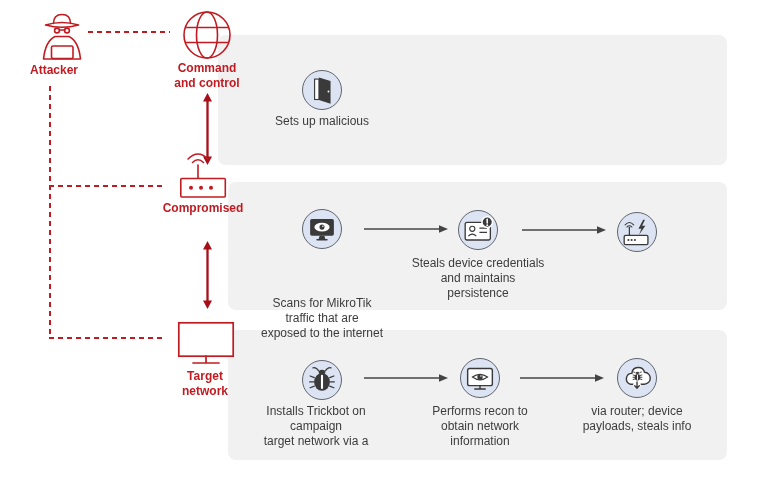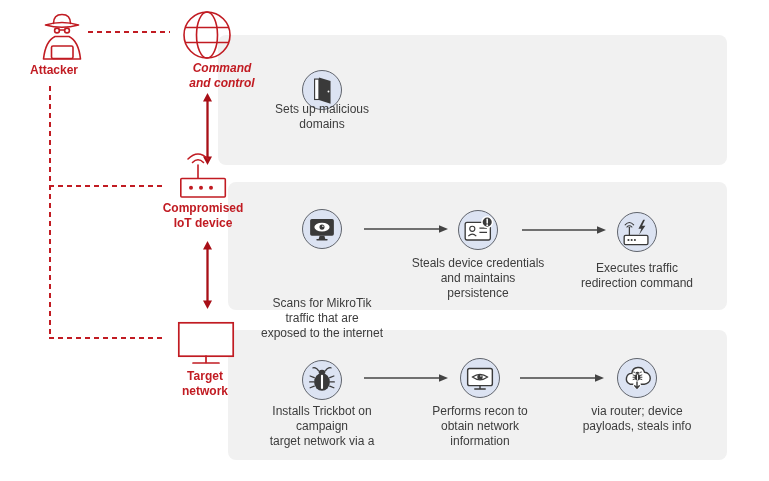--- a/index.html
+++ b/index.html
@@ -53,21 +53,21 @@
   </div>
 
   <svg class="abs red-ic" style="left:182px;top:10px;" width="50" height="50" viewBox="0 0 50 50">
     <g fill="none" stroke="currentColor" stroke-width="1.6">
       <circle cx="25" cy="25" r="23"></circle>
       <ellipse cx="25" cy="25" rx="10.5" ry="23"></ellipse>
       <path d="M3.4,17.5 L46.6,17.5"></path>
       <path d="M3.4,32.5 L46.6,32.5"></path>
     </g>
   </svg>
-  <div class="red-label" style="left:172px;top:61px;width:100px;font-style:italic;">
+  <div class="red-label" style="left:157px;top:61px;width:100px;">
     <div>Command</div>
     <div>and control</div>
   </div>
 
   <svg class="abs varrow" style="left:200px;top:93px;" width="15" height="72" viewBox="0 0 15 72">
     <line x1="7.5" y1="7" x2="7.5" y2="65" stroke="currentColor" stroke-width="2.3"></line>
     <path d="M7.5,0 L3,8.5 L12,8.5 Z" fill="currentColor"></path>
     <path d="M7.5,72 L3,63.5 L12,63.5 Z" fill="currentColor"></path>
   </svg>
 
@@ -77,21 +77,20 @@
       <path d="M42.5,20.5 Q48,15 53.5,20.5"></path>
       <path d="M48,23 L48,36"></path>
       <rect x="30.8" y="36.5" width="44.5" height="18.5" rx="1" fill="#fff"></rect>
     </g>
     <circle cx="41" cy="45.8" r="2" fill="currentColor"></circle>
     <circle cx="51" cy="45.8" r="2" fill="currentColor"></circle>
     <circle cx="61" cy="45.8" r="2" fill="currentColor"></circle>
   </svg>
   <div class="red-label" style="left:143px;top:201px;width:120px;">
     <div>Compromised</div>
-    <div>IoT device</div>
   </div>
 
   <svg class="abs varrow" style="left:200px;top:241px;" width="15" height="68" viewBox="0 0 15 68">
     <line x1="7.5" y1="7" x2="7.5" y2="61" stroke="currentColor" stroke-width="2.3"></line>
     <path d="M7.5,0 L3,8.5 L12,8.5 Z" fill="currentColor"></path>
     <path d="M7.5,68 L3,59.5 L12,59.5 Z" fill="currentColor"></path>
   </svg>
 
   <svg class="abs red-ic" style="left:176px;top:320px;" width="60" height="47" viewBox="0 0 60 47">
     <g fill="none" stroke="currentColor" stroke-width="1.7" stroke-linecap="round">
@@ -105,23 +104,22 @@
     <div>network</div>
   </div>
 
   <div class="circle" style="left:302px;top:70px;">
     <svg class="glyph-ic" width="40" height="40" viewBox="0 0 40 40">
       <rect x="12.2" y="8.5" width="4.6" height="21.5" fill="#fff" stroke="currentColor" stroke-width="1.2"></rect>
       <path d="M16.8,6.8 L29,10.6 L29,34.6 L16.8,30.4 Z" fill="currentColor"></path>
       <circle cx="26.8" cy="21.5" r="1" fill="#fff"></circle>
     </svg>
   </div>
-  <div class="caption" style="left:237px;top:102px;width:170px;text-align:center;">
+  <div class="caption" style="left:237px;top:114px;width:170px;text-align:center;">
     <div>Sets up malicious</div>
-    <div>domains</div>
   </div>
 
   <div class="circle" style="left:302px;top:209px;">
     <svg class="glyph-ic" width="40" height="40" viewBox="0 0 40 40">
       <rect x="7.5" y="9.5" width="25" height="17.5" rx="1.8" fill="currentColor"></rect>
       <ellipse cx="20" cy="18" rx="8" ry="4.6" fill="#fff"></ellipse>
       <circle cx="20" cy="18" r="2.7" fill="currentColor"></circle>
       <circle cx="20.9" cy="17.1" r="0.8" fill="#fff"></circle>
       <path d="M17.5,27 L16.5,30.5 L23.5,30.5 L22.5,27 Z" fill="currentColor"></path>
       <rect x="14" y="30.5" width="12" height="1.6" rx="0.8" fill="currentColor"></rect>
@@ -167,39 +165,35 @@
         <path d="M7.5,12.5 Q12,7.5 16.5,12.5" stroke-width="1.1"></path>
         <path d="M9.3,14.8 Q12,12 14.7,14.8" stroke-width="1.1"></path>
         <rect x="6.5" y="23.5" width="25" height="9.8" rx="1.5" fill="#fff" stroke-width="1.4"></rect>
       </g>
       <circle cx="11" cy="28.4" r="1.1" fill="currentColor"></circle>
       <circle cx="14.4" cy="28.4" r="1.1" fill="currentColor"></circle>
       <circle cx="17.8" cy="28.4" r="1.1" fill="currentColor"></circle>
       <path d="M26.5,7 L21.5,16.5 L24.6,16.5 L22.2,23 L28.8,13.4 L25.4,13.4 L28.4,7 Z" fill="currentColor"></path>
     </svg>
   </div>
-  <div class="caption" style="left:552px;top:261px;width:170px;">
-    <div>Executes traffic</div>
-    <div>redirection command</div>
-  </div>
 
   <div class="circle" style="left:302px;top:360px;">
     <svg class="glyph-ic" width="40" height="40" viewBox="0 0 40 40">
       <g fill="none" stroke="currentColor" stroke-width="1.3" stroke-linecap="round">
         <path d="M16.5,10.5 Q14,6.5 10.5,7.2"></path>
         <path d="M23.5,10.5 Q26,6.5 29.5,7.2"></path>
         <path d="M11.9,17.5 L7.5,15.8 M11.6,22 L7,22 M11.9,26.5 L7.5,28.2"></path>
         <path d="M28.1,17.5 L32.5,15.8 M28.4,22 L33,22 M28.1,26.5 L32.5,28.2"></path>
       </g>
       <ellipse cx="20" cy="11.8" rx="3.4" ry="2.6" fill="currentColor"></ellipse>
       <ellipse cx="20" cy="22" rx="8.3" ry="9.3" fill="currentColor"></ellipse>
       <rect x="18.9" y="14.5" width="2.2" height="15" rx="1.1" fill="#fff"></rect>
     </svg>
   </div>
-  <div class="caption" style="left:237px;top:404px;width:170px;">
+  <div class="caption" style="left:231px;top:404px;width:170px;">
     <div>Installs Trickbot on</div>
     <div>campaign</div>
     <div>target network via a</div>
   </div>
 
   <svg class="abs harrow" style="left:364px;top:373px;" width="84" height="10" viewBox="0 0 84 10">
     <line x1="0" y1="5" x2="75" y2="5" stroke="currentColor" stroke-width="1.4"></line>
     <path d="M75,1.2 L84,5 L75,8.8 Z" fill="currentColor"></path>
   </svg>
 

